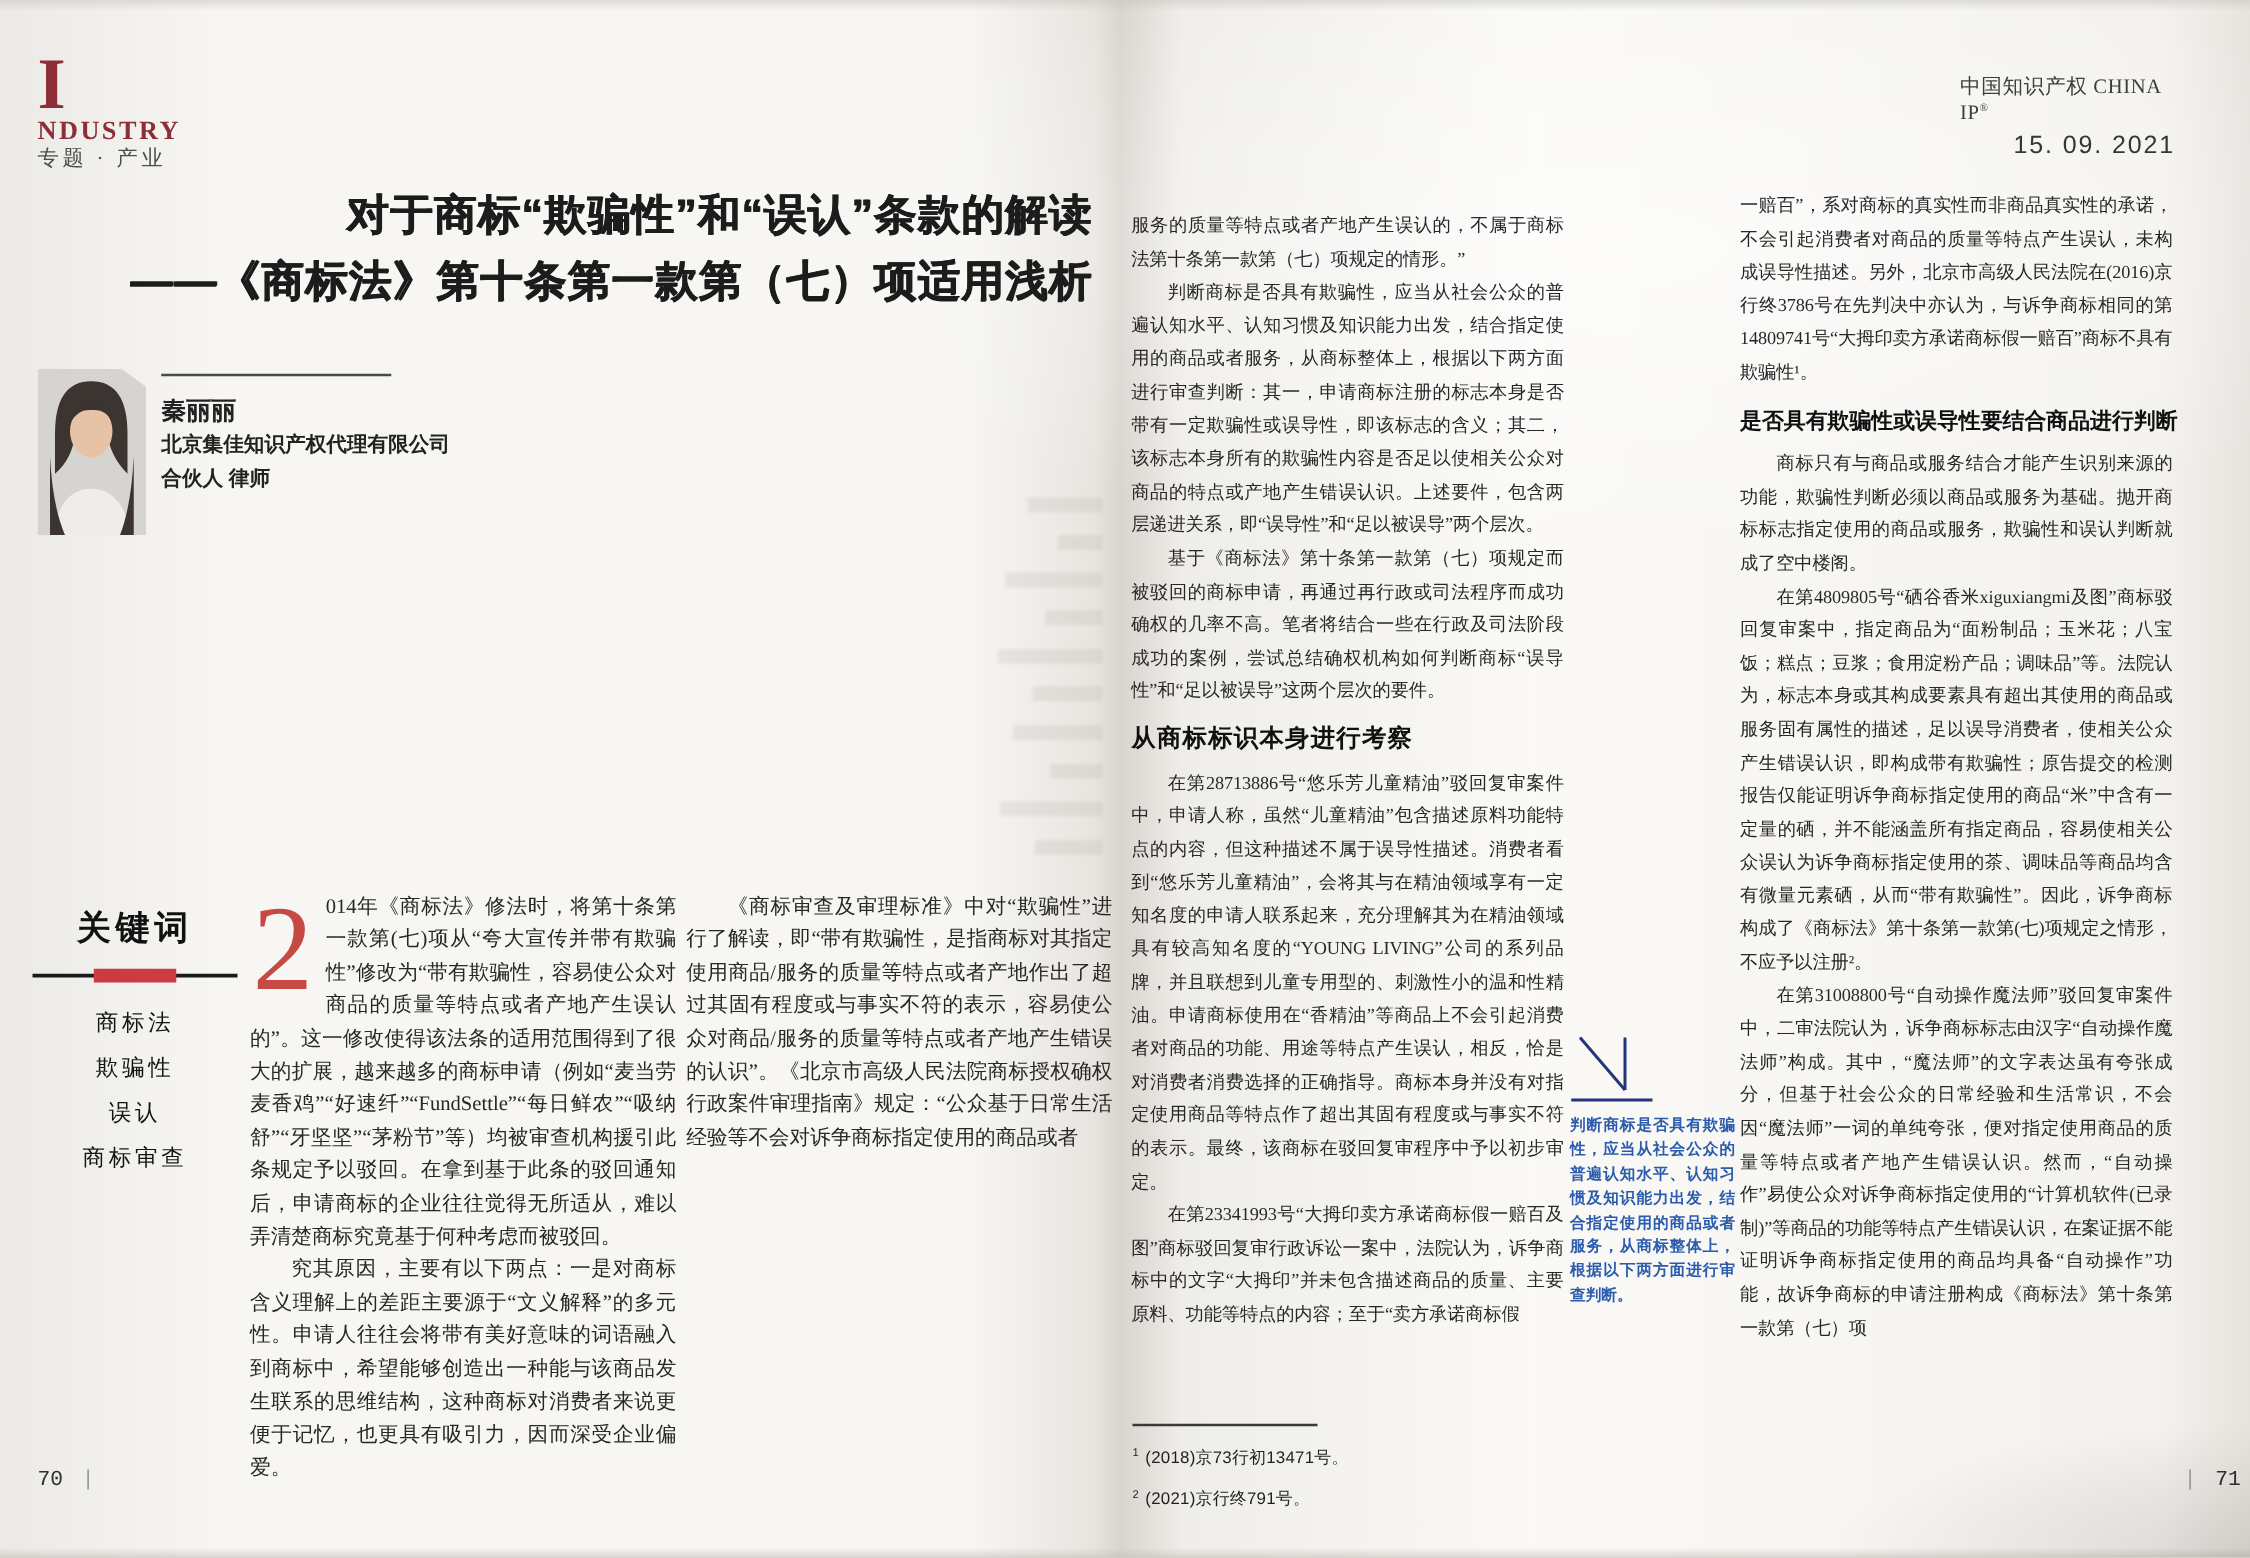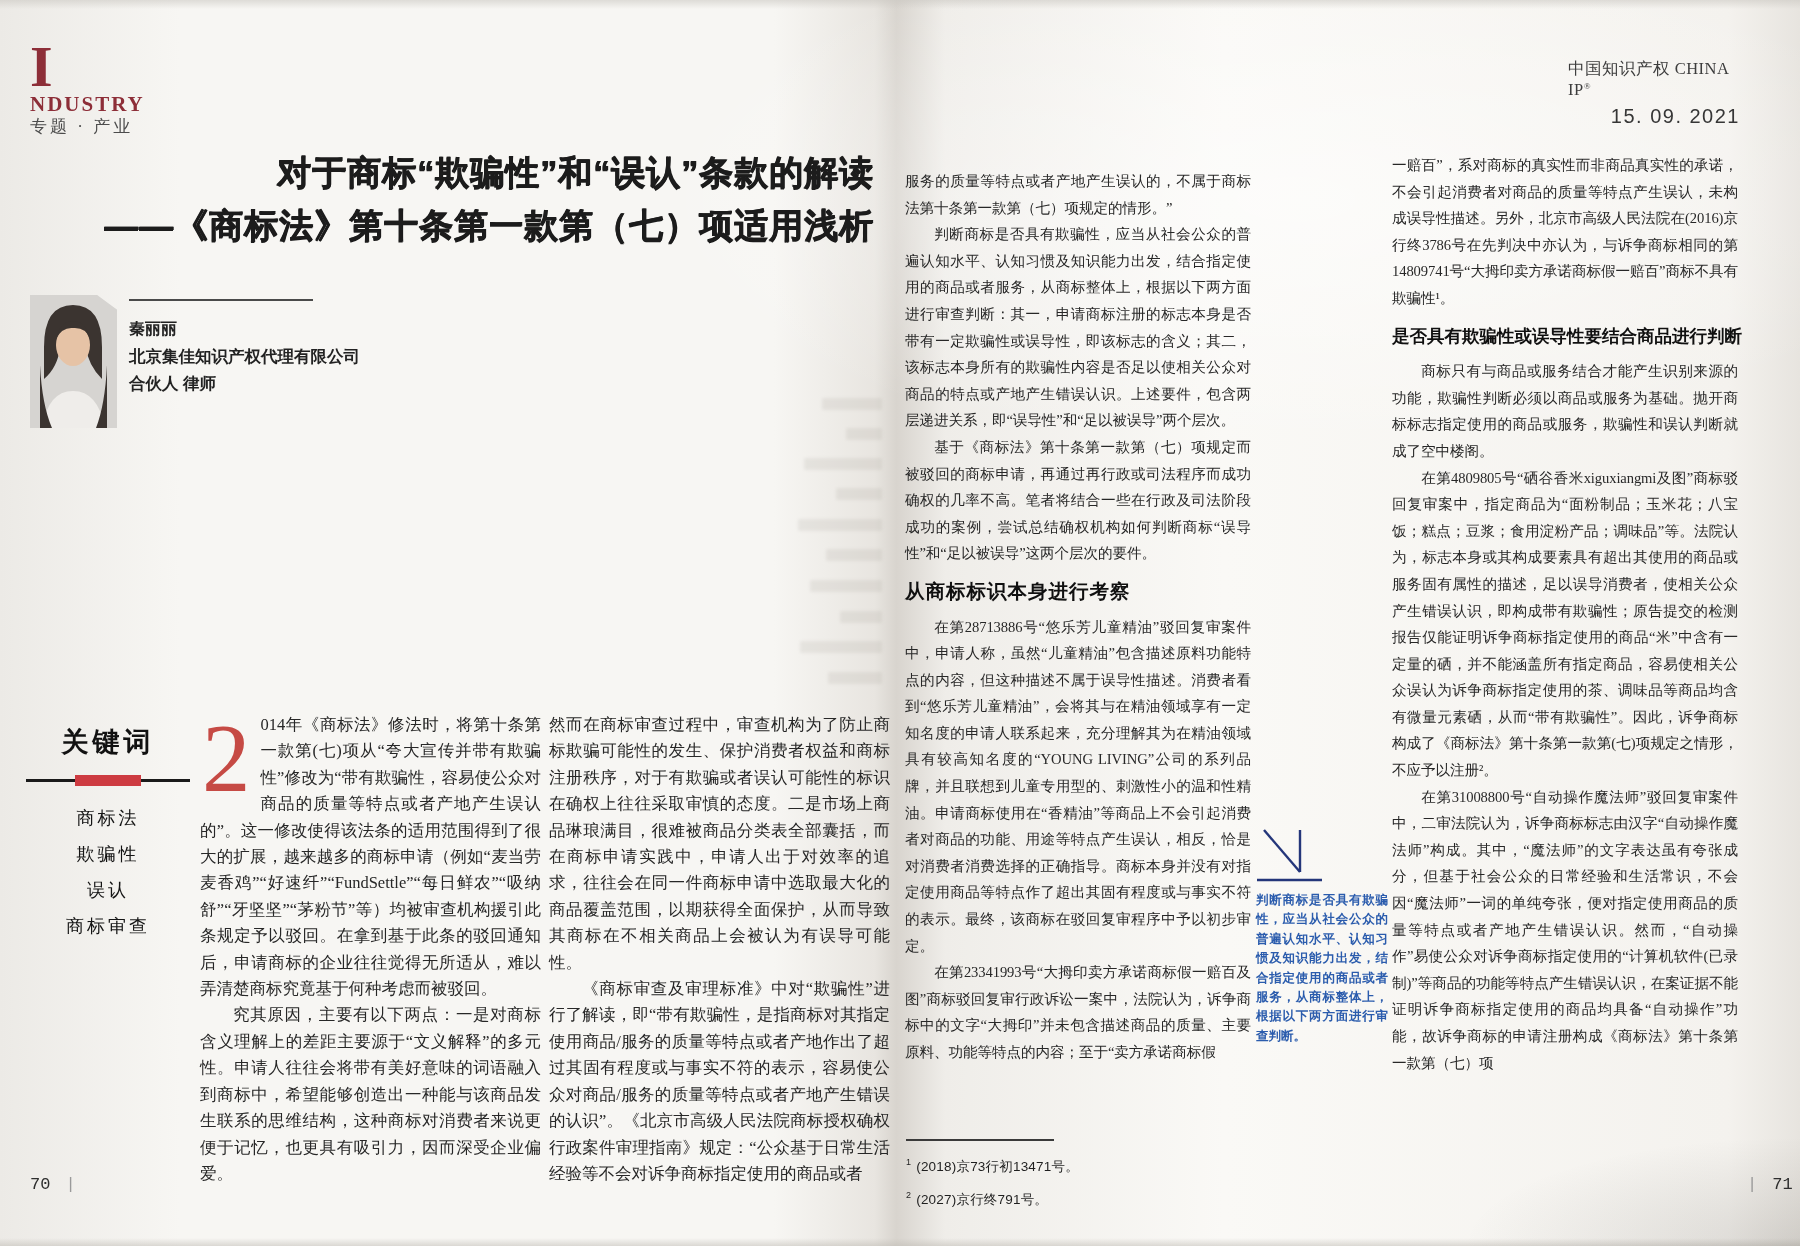--- a/index.html
+++ b/index.html
@@ -26,21 +26,21 @@
   
   .title{position:absolute;left:104px;top:146px;font-family:"Liberation Sans",sans-serif;font-weight:bold;
     font-size:34px;line-height:53px;color:#1c1c1c;letter-spacing:1px;white-space:nowrap;
     text-shadow:.7px 0 0 currentColor,0 .5px 0 currentColor;text-align:right;}
 
   
   .photo{position:absolute;left:30px;top:295px;width:87px;height:133px;
     background:linear-gradient(#e4e3e1,#cfcecb);clip-path:polygon(0 0,77% 0,100% 11%,100% 100%,0 100%);}
   .author-rule{position:absolute;left:129px;top:299px;width:184px;height:2px;background:#4a4a4a;}
   .author{position:absolute;left:129px;top:315px;font-family:"Liberation Sans",sans-serif;color:#222;}
-  .author-name{font-size:16px;font-weight:bold;line-height:28px;}
+  .author-name{font-size:20px;font-weight:bold;line-height:28px;}
   .author-org{font-size:16.5px;font-weight:bold;line-height:27px;}
   .author-role{font-size:16.5px;font-weight:bold;line-height:27px;}
 
   
   .kw{position:absolute;left:26px;top:724px;width:164px;text-align:center;}
   .kw-label{font-size:27px;font-weight:bold;letter-spacing:4px;color:#111;}
   .kw-rule{position:relative;height:12px;margin:14px 0 14px 0;}
   .kw-rule .line{position:absolute;left:0;top:5px;width:100%;height:3px;background:#1a1a1a;}
   .kw-rule .redbar{position:absolute;left:50%;top:1px;transform:translateX(-50%);width:66px;height:11px;background:#cd3b41;}
   .kw-item{font-size:18px;line-height:36px;letter-spacing:3px;color:#141414;}
@@ -150,21 +150,20 @@
     <div class="ghost" style="left:800px;top:641px;width:82px;"></div>
     <div class="ghost" style="left:828px;top:672px;width:54px;"></div>
   </div>
 
   <div class="col lcol c-l1">
     <p class="noindent"><span class="dropcap">2</span><span>014年《商标法》修法时，将第十条第一款第(七)项从“夸大宣传并带有欺骗性”修改为“带有欺骗性，容易使公众对商品的质量等特点或者产地产生误认的”。这一修改使得该法条的适用范围得到了很大的扩展，越来越多的商标申请（例如“麦当劳麦香鸡”“好速纤”“FundSettle”“每日鲜农”“吸纳舒”“牙坚坚”“茅粉节”等）均被审查机构援引此条规定予以驳回。在拿到基于此条的驳回通知后，申请商标的企业往往觉得无所适从，难以弄清楚商标究竟基于何种考虑而被驳回。</span></p>
     <p><span>究其原因，主要有以下两点：一是对商标含义理解上的差距主要源于“文义解释”的多元性。申请人往往会将带有美好意味的词语融入到商标中，希望能够创造出一种能与该商品发生联系的思维结构，这种商标对消费者来说更便于记忆，也更具有吸引力，因而深受企业偏爱。</span></p>
   </div>
 
   <div class="col lcol c-l2">
-    <p class="noindent"><span>然而在商标审查过程中，审查机构为了防止商标欺骗可能性的发生、保护消费者权益和商标注册秩序，对于有欺骗或者误认可能性的标识在确权上往往采取审慎的态度。二是市场上商品琳琅满目，很难被商品分类表全部囊括，而在商标申请实践中，申请人出于对效率的追求，往往会在同一件商标申请中选取最大化的商品覆盖范围，以期获得全面保护，从而导致其商标在不相关商品上会被认为有误导可能性。</span></p>
     <p><span>《商标审查及审理标准》中对“欺骗性”进行了解读，即“带有欺骗性，是指商标对其指定使用商品/服务的质量等特点或者产地作出了超过其固有程度或与事实不符的表示，容易使公众对商品/服务的质量等特点或者产地产生错误的认识”。《北京市高级人民法院商标授权确权行政案件审理指南》规定：“公众基于日常生活经验等不会对诉争商标指定使用的商品或者</span></p>
   </div>
 
   <div class="col rcol c-r1">
     <p class="noindent"><span>服务的质量等特点或者产地产生误认的，不属于商标法第十条第一款第（七）项规定的情形。”</span></p>
     <p><span>判断商标是否具有欺骗性，应当从社会公众的普遍认知水平、认知习惯及知识能力出发，结合指定使用的商品或者服务，从商标整体上，根据以下两方面进行审查判断：其一，申请商标注册的标志本身是否带有一定欺骗性或误导性，即该标志的含义；其二，该标志本身所有的欺骗性内容是否足以使相关公众对商品的特点或产地产生错误认识。上述要件，包含两层递进关系，即“误导性”和“足以被误导”两个层次。</span></p>
     <p><span>基于《商标法》第十条第一款第（七）项规定而被驳回的商标申请，再通过再行政或司法程序而成功确权的几率不高。笔者将结合一些在行政及司法阶段成功的案例，尝试总结确权机构如何判断商标“误导性”和“足以被误导”这两个层次的要件。</span></p>
     <div class="sec-h">从商标标识本身进行考察</div>
     <p><span>在第28713886号“悠乐芳儿童精油”驳回复审案件中，申请人称，虽然“儿童精油”包含描述原料功能特点的内容，但这种描述不属于误导性描述。消费者看到“悠乐芳儿童精油”，会将其与在精油领域享有一定知名度的申请人联系起来，充分理解其为在精油领域具有较高知名度的“YOUNG LIVING”公司的系列品牌，并且联想到儿童专用型的、刺激性小的温和性精油。申请商标使用在“香精油”等商品上不会引起消费者对商品的功能、用途等特点产生误认，相反，恰是对消费者消费选择的正确指导。商标本身并没有对指定使用商品等特点作了超出其固有程度或与事实不符的表示。最终，该商标在驳回复审程序中予以初步审定。</span></p>
     <p><span>在第23341993号“大拇印卖方承诺商标假一赔百及图”商标驳回复审行政诉讼一案中，法院认为，诉争商标中的文字“大拇印”并未包含描述商品的质量、主要原料、功能等特点的内容；至于“卖方承诺商标假</span></p>
@@ -183,18 +182,18 @@
     <p class="noindent"><span>一赔百”，系对商标的真实性而非商品真实性的承诺，不会引起消费者对商品的质量等特点产生误认，未构成误导性描述。另外，北京市高级人民法院在(2016)京行终3786号在先判决中亦认为，与诉争商标相同的第14809741号“大拇印卖方承诺商标假一赔百”商标不具有欺骗性¹。</span></p>
     <div class="sec-h tight">是否具有欺骗性或误导性要结合商品进行判断</div>
     <p><span>商标只有与商品或服务结合才能产生识别来源的功能，欺骗性判断必须以商品或服务为基础。抛开商标标志指定使用的商品或服务，欺骗性和误认判断就成了空中楼阁。</span></p>
     <p><span>在第4809805号“硒谷香米xiguxiangmi及图”商标驳回复审案中，指定商品为“面粉制品；玉米花；八宝饭；糕点；豆浆；食用淀粉产品；调味品”等。法院认为，标志本身或其构成要素具有超出其使用的商品或服务固有属性的描述，足以误导消费者，使相关公众产生错误认识，即构成带有欺骗性；原告提交的检测报告仅能证明诉争商标指定使用的商品“米”中含有一定量的硒，并不能涵盖所有指定商品，容易使相关公众误认为诉争商标指定使用的茶、调味品等商品均含有微量元素硒，从而“带有欺骗性”。因此，诉争商标构成了《商标法》第十条第一款第(七)项规定之情形，不应予以注册²。</span></p>
     <p><span>在第31008800号“自动操作魔法师”驳回复审案件中，二审法院认为，诉争商标标志由汉字“自动操作魔法师”构成。其中，“魔法师”的文字表达虽有夸张成分，但基于社会公众的日常经验和生活常识，不会因“魔法师”一词的单纯夸张，便对指定使用商品的质量等特点或者产地产生错误认识。然而，“自动操作”易使公众对诉争商标指定使用的“计算机软件(已录制)”等商品的功能等特点产生错误认识，在案证据不能证明诉争商标指定使用的商品均具备“自动操作”功能，故诉争商标的申请注册构成《商标法》第十条第一款第（七）项</span></p>
   </div>
 
   <div class="fn-rule"></div>
   <div class="fn">
     <div><sup>1</sup><span>(2018)京73行初13471号。</span></div>
-    <div><sup>2</sup><span>(2027)京行终791号。</span></div>
+    <div><sup>2</sup><span>(2021)京行终791号。</span></div>
   </div>
 
   <div class="folio folio-l"><span>70</span><span class="bar">|</span></div>
   <div class="folio folio-r"><span class="bar">|</span><span>71</span></div>
 </div>
 
 </body></html>

